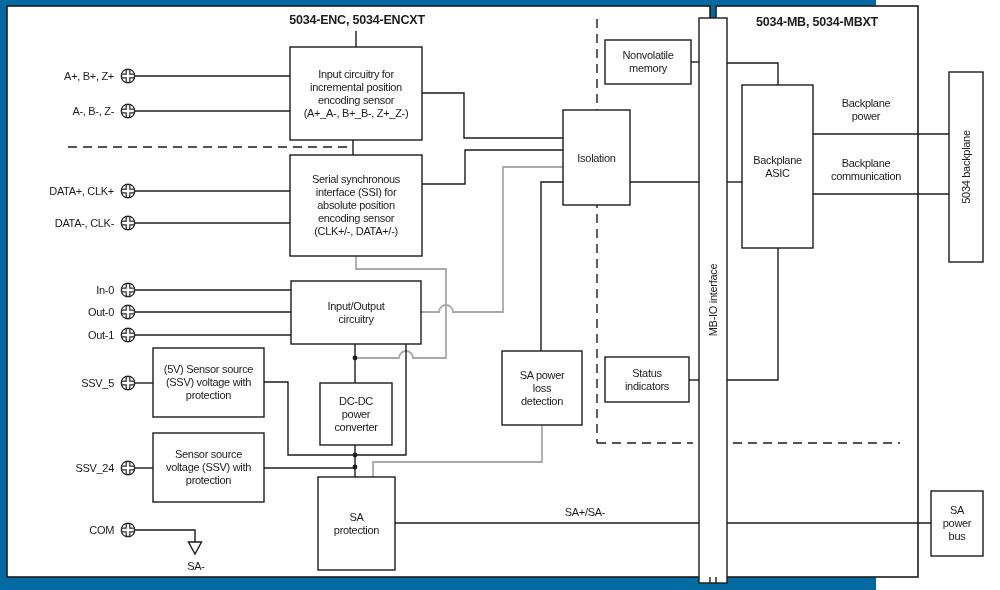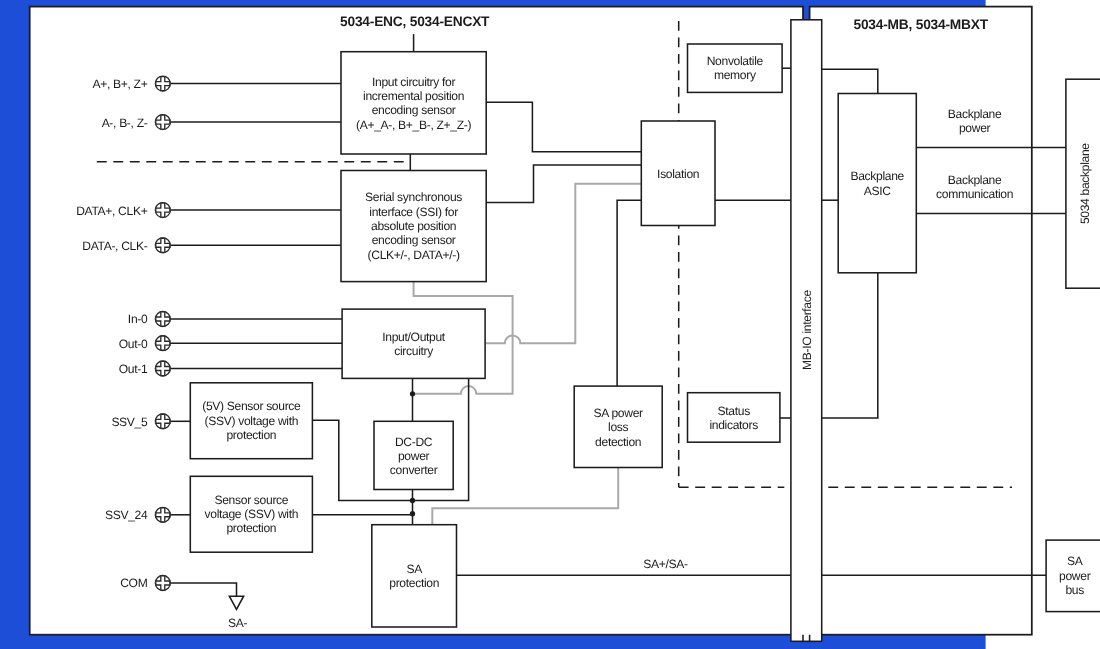--- a/index.html
+++ b/index.html
@@ -1,16 +1,16 @@
 <!DOCTYPE html>
 <html><head>
 <meta charset="utf-8">
 <style>
   html,body{margin:0;padding:0;background:#ffffff;}
-  .stage{width:876px;height:590px;position:relative;background:#1d4ed8;padding-left:20px;}
+  .stage{width:876px;height:590px;position:relative;background:#0369a1;}
   svg{display:block;}
   .t{font-family:"Liberation Sans",sans-serif;font-size:11px;fill:#1c1c1c;letter-spacing:-0.3px;}
   .title{font-weight:bold;font-size:12.5px;letter-spacing:-0.2px;}
   .mid{text-anchor:middle;}
   .end{text-anchor:end;}
   .box{fill:#ffffff;stroke:#1c1c1c;stroke-width:1.4;}
   .outer{fill:#ffffff;stroke:#1c1c1c;stroke-width:1.6;}
   .wire{fill:none;stroke:#1c1c1c;stroke-width:1.4;}
   .gwire{fill:none;stroke:#a9a9a9;stroke-width:1.8;}
   .dash{fill:none;stroke:#1c1c1c;stroke-width:1.4;stroke-dasharray:9 6;}

